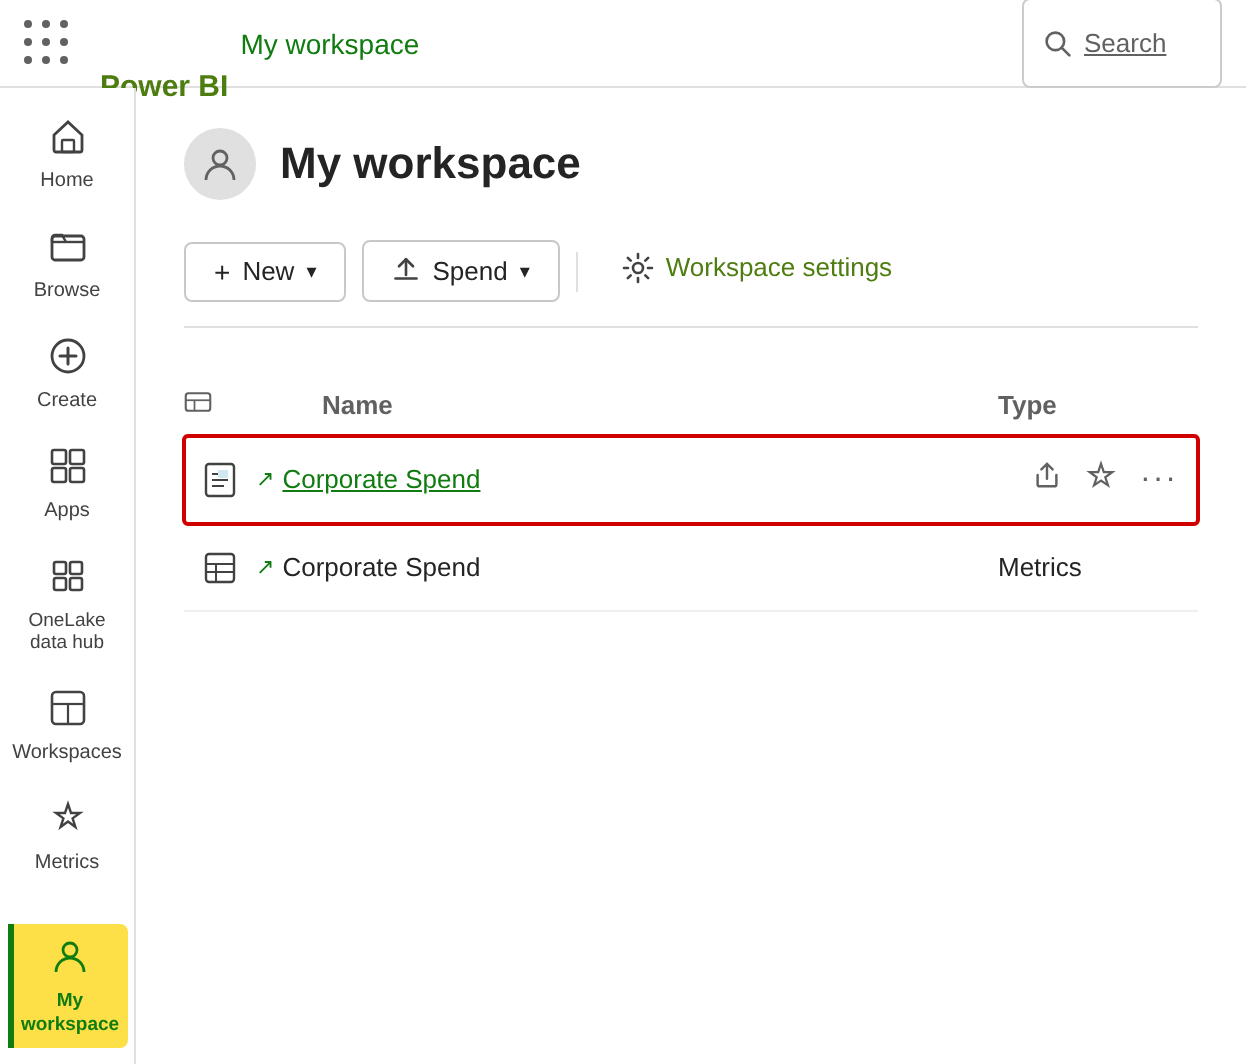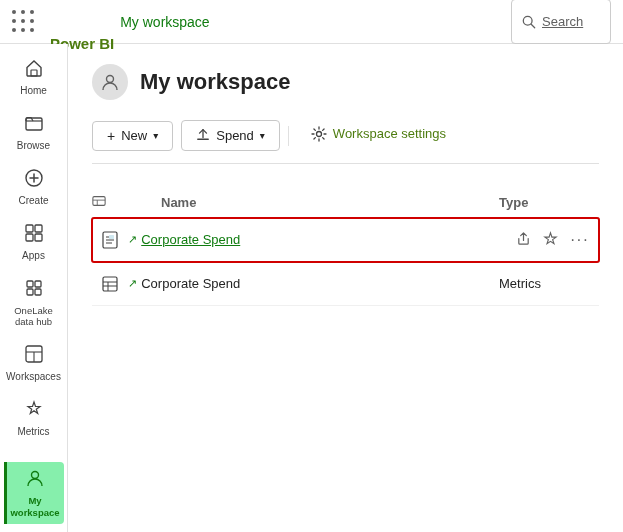--- a/index.html
+++ b/index.html
@@ -82,21 +82,21 @@
       align-items: center;
       justify-content: center;
       width: 60px;
       padding: 6px 4px;
       border-radius: 4px;
       cursor: pointer;
       gap: 2px;
     }
     .sidebar-item.active-bottom {
       border-left: 3px solid #107c10;
-      background: #86efac;
+      background: #fde047;
       border-radius: 0 4px 4px 0;
     }
     .sidebar-icon {
       font-size: 18px;
       color: #424242;
     }
     .sidebar-item.active .sidebar-icon,
     .sidebar-item.active-bottom .sidebar-icon { color: #107c10; }
     .sidebar-label {
       font-size: 10px;

